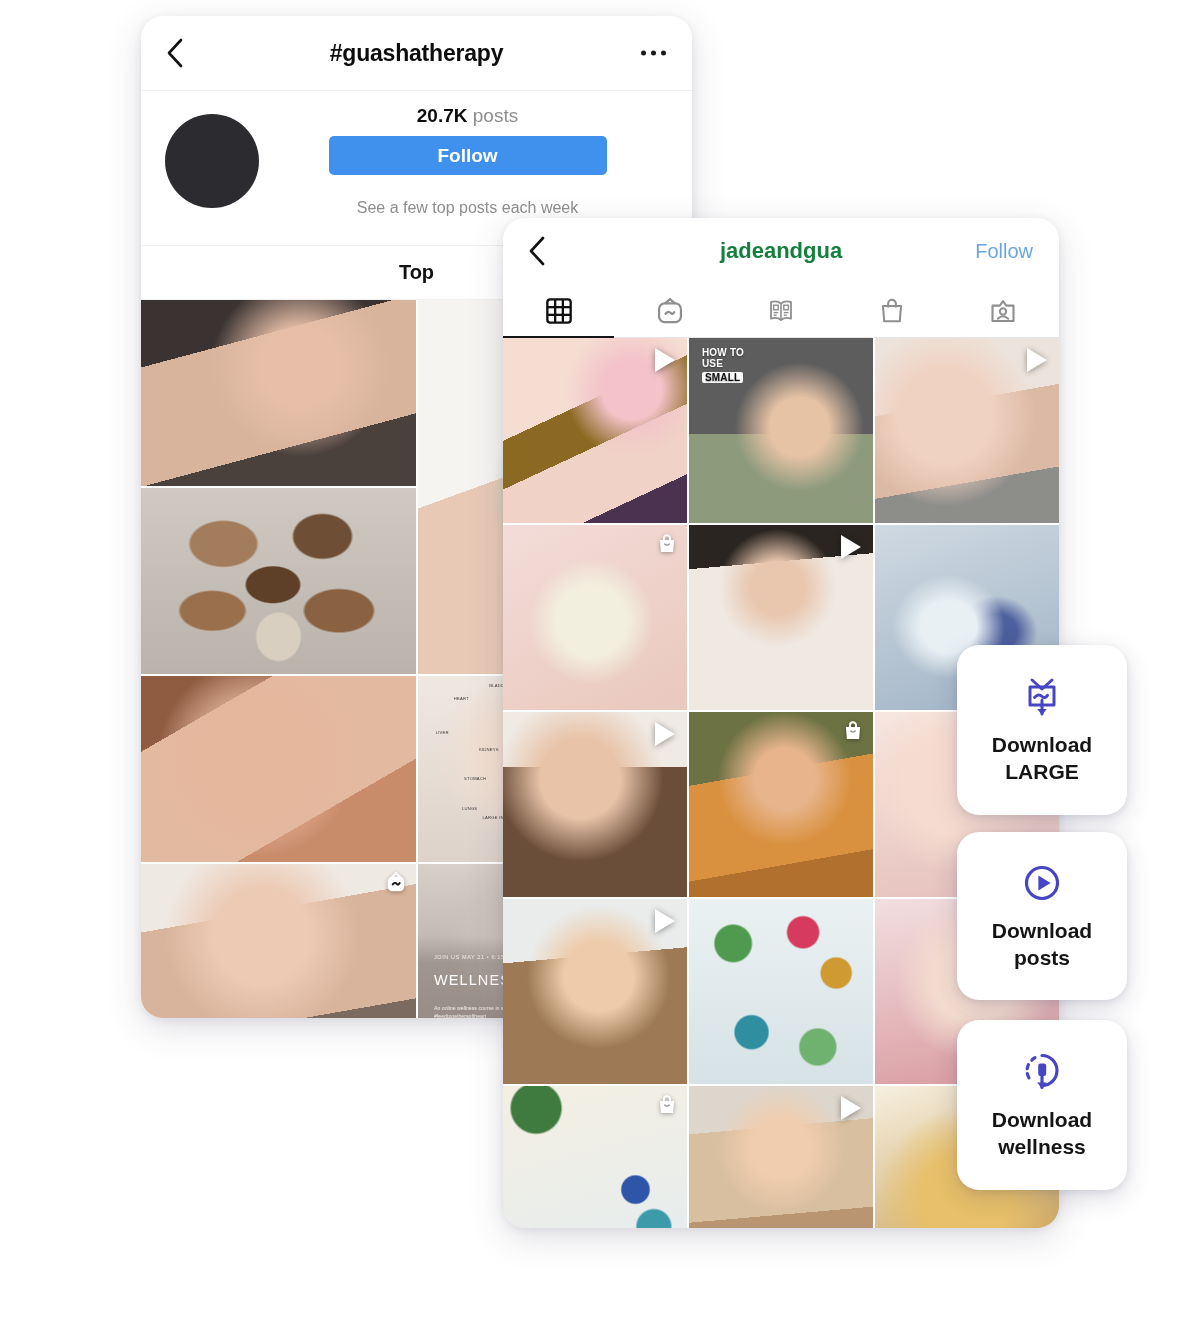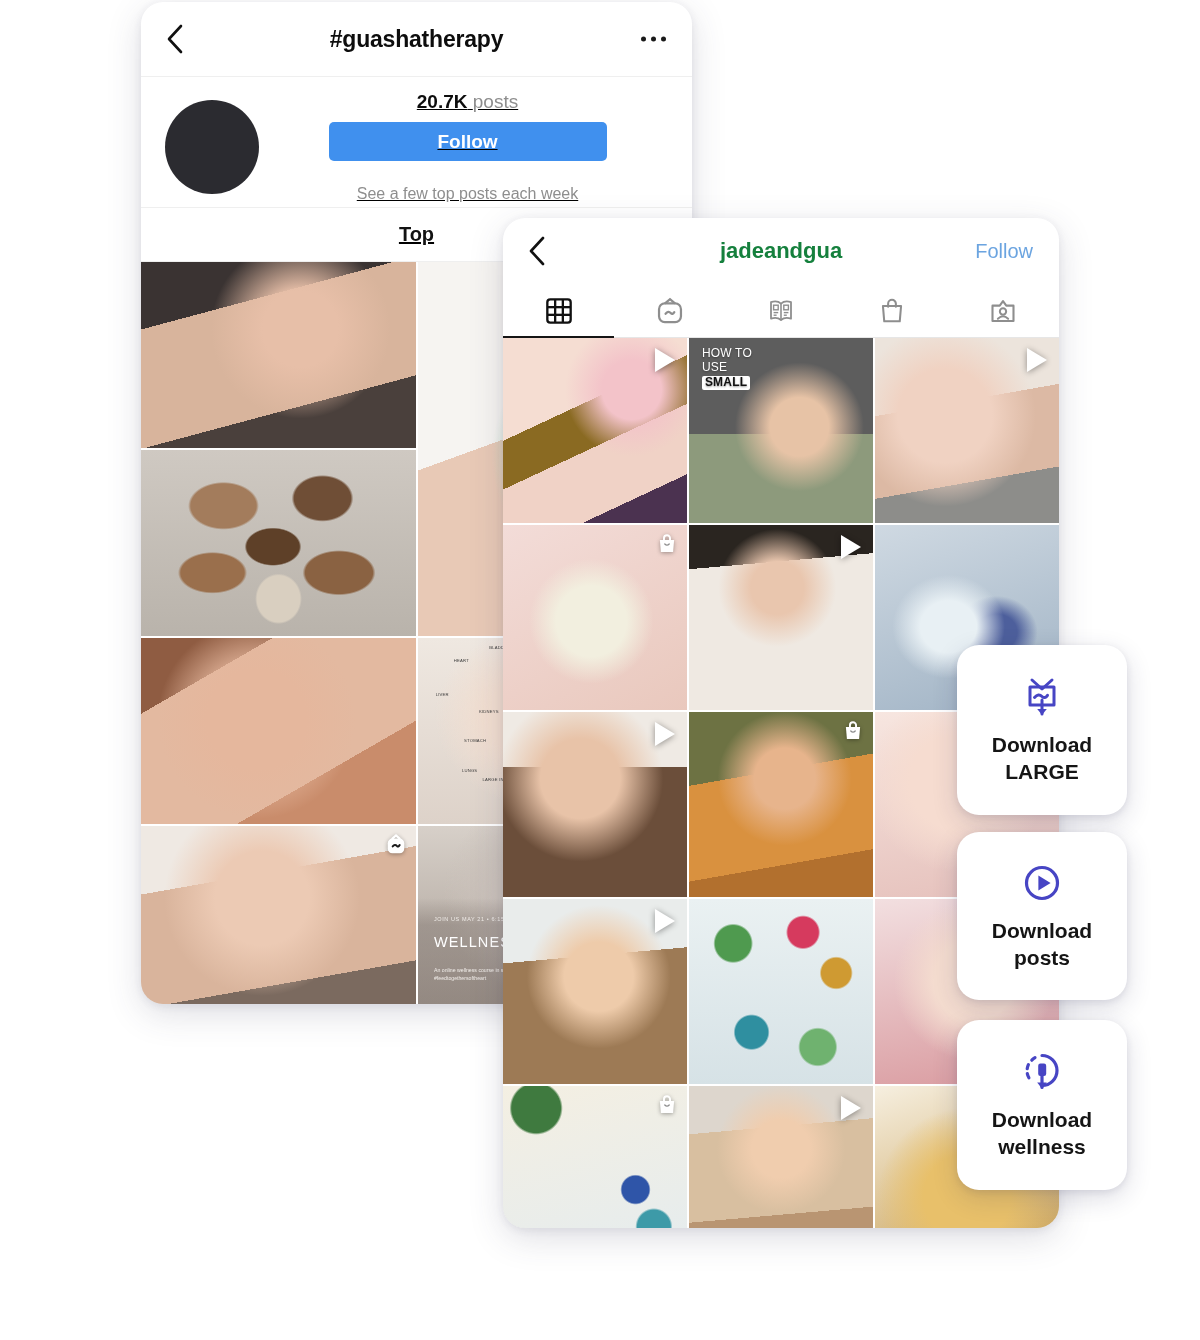--- a/index.html
+++ b/index.html
@@ -15,21 +15,21 @@
   
   .phone{
     position:absolute;
     background:#ffffff;
     border-radius:22px;
     overflow:hidden;
     box-shadow:0 10px 34px rgba(60,60,90,.17), 0 2px 8px rgba(60,60,90,.09);
   }
 
   
-  #phone1{left:141px;top:2px;width:551px;height:1002px;text-decoration:underline;}
+  #phone1{left:141px;top:16px;width:551px;height:1002px;}
 
   .p1-topbar{
     position:relative;height:74px;
     border-bottom:1px solid #efefef;
     display:flex;align-items:center;
   }
   .back-chev{
     width:40px;height:40px;margin-left:14px;
     display:flex;align-items:center;justify-content:center;
     cursor:pointer;
@@ -40,21 +40,21 @@
     font-size:23px;font-weight:bold;color:#0d0d0d;letter-spacing:-.2px;
     pointer-events:none;
   }
   .dots{
     position:absolute;right:26px;top:50%;transform:translateY(-50%);
     display:flex;gap:5px;cursor:pointer;
   }
   .dots i{width:5px;height:5px;border-radius:50%;background:#1a1a1a;display:block;}
 
   .p1-info{
-    display:flex;align-items:center;padding:14px 24px 4px 24px;
+    display:flex;align-items:center;padding:14px 24px 28px 24px;
     border-bottom:1px solid #efefef;
   }
   .avatar{
     width:94px;height:94px;border-radius:50%;flex:none;
     overflow:hidden;position:relative;background:#2b2b30;
   }
   .p1-infoR{flex:1;display:flex;flex-direction:column;align-items:center;padding-left:8px;}
   .postcount{font-size:19px;color:#8e8e8e;margin-bottom:9px;}
   .postcount b{color:#0d0d0d;font-weight:bold;}
   .follow-btn{
@@ -218,22 +218,22 @@
   .fmap span{position:absolute;transform:translate(-50%,-50%);white-space:pre;text-align:center;}
 
   
   .wl{position:absolute;left:0;right:0;bottom:0;top:0;
       background:linear-gradient(180deg,rgba(255,255,255,0) 40%,rgba(120,110,105,.42) 55%);}
   .wl-k{position:absolute;left:6%;top:50%;font-size:5.5px;color:#f0ece8;letter-spacing:.6px;}
   .wl-t{position:absolute;left:6%;top:60%;font-size:14.5px;color:#ffffff;letter-spacing:1.1px;}
   .wl-s{position:absolute;left:6%;top:78%;right:6%;font-size:5.2px;color:#f2eeea;line-height:1.55;}
 
   
-  .ht{position:absolute;left:7%;top:5%;color:#fff;font-size:12px;
-      font-weight:normal;line-height:1.12;letter-spacing:.2px;text-shadow:0 1px 2px rgba(0,0,0,.4);}
+  .ht{position:absolute;left:7%;top:5%;color:#fff;font-size:10px;
+      font-weight:bold;line-height:1.12;letter-spacing:.2px;text-shadow:0 1px 2px rgba(0,0,0,.4);}
   .ht b{display:inline-block;background:#fff;color:#111;padding:0 3px;border-radius:2px;margin-top:2px;}
 </style>
 </head>
 <body>
 
 <div class="stage">
 
   <div class="phone" id="phone1">
 
     <div class="p1-topbar">

